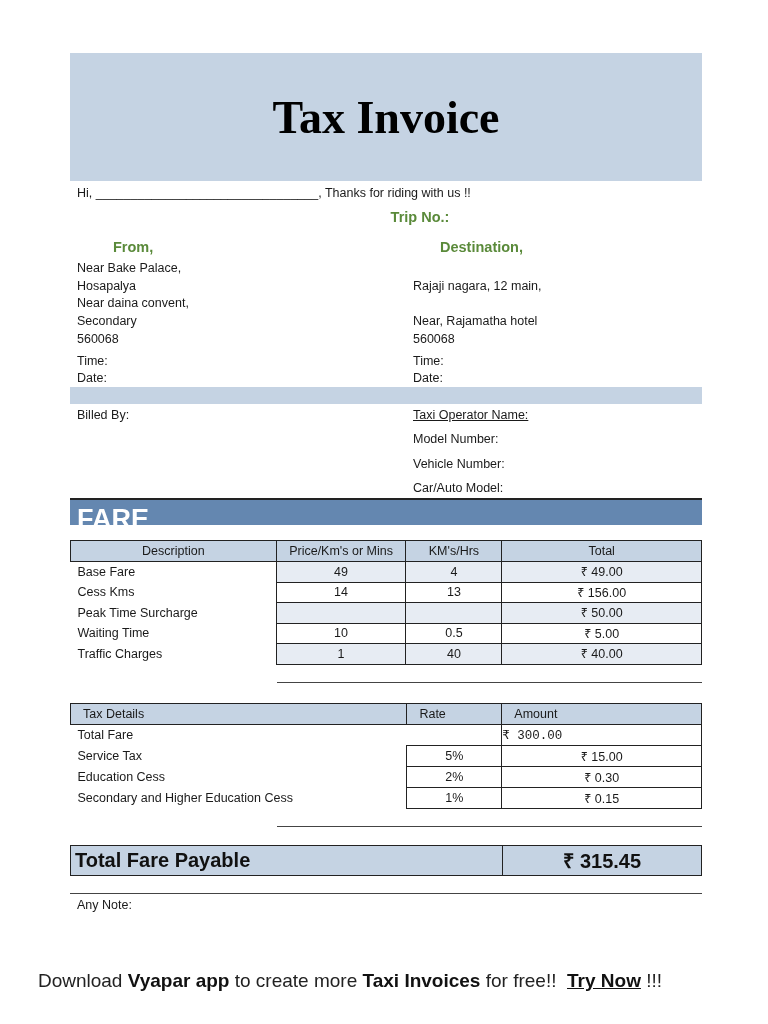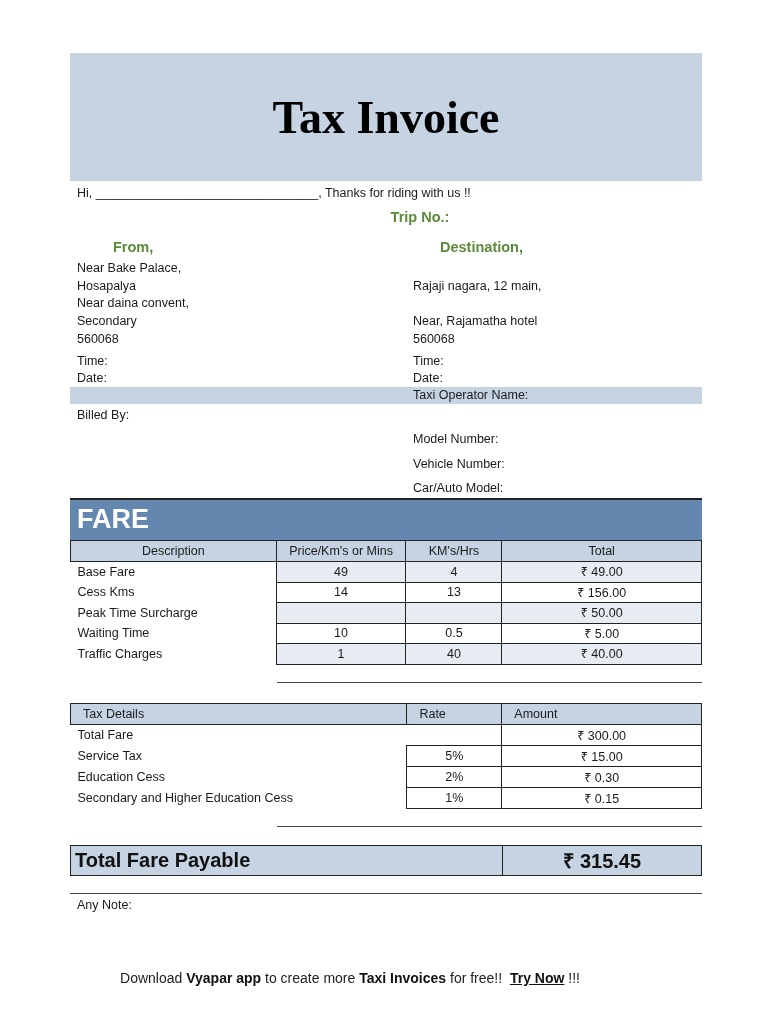--- a/index.html
+++ b/index.html
@@ -8,47 +8,47 @@
     .abs { position: absolute; }
     .cal { font-family: "Liberation Sans", sans-serif; font-size: 12.5px; color: #1a1a1a; }
 
     #title-band { left: 70px; top: 53px; width: 632px; height: 128px; background: #c5d3e3; display: flex; align-items: center; justify-content: center; }
     #title-band h1 { font-family: "Liberation Serif", serif; font-weight: bold; font-size: 46px; color: #000; }
 
     .green { color: #5a8a3a; font-weight: bold; font-size: 14.5px; margin-left: 36px; }
 
     .band-light { background: #c5d3e3; }
 
-    #fare-header { left: 70px; top: 498px; width: 632px; height: 42px; background: #6487b0; border-top: 2px solid #222; }
+    #fare-header { left: 70px; top: 498px; width: 632px; height: 27px; background: #6487b0; border-top: 2px solid #222; }
     #fare-header span { position: absolute; left: 7px; top: 4px; color: #fff; font-weight: bold; font-size: 27px; font-family: "Liberation Sans", sans-serif; }
 
     table { border-collapse: collapse; position: absolute; }
     td, th { font-family: "Liberation Sans", sans-serif; font-size: 12.5px; font-weight: normal; color: #1a1a1a; }
 
     #fare-table { left: 70px; top: 540px; width: 632px; }
     #fare-table th { background: #c5d3e3; height: 21px; border: 1.5px solid #222; text-align: center; }
     #fare-table td { height: 20.5px; text-align: center; }
     #fare-table td.desc { text-align: left; padding-left: 7px; border: none; }
     #fare-table td.cell { border: 1.5px solid #222; }
     #fare-table tr.shade td.cell { background: #e7ecf3; }
 
     .hline { height: 0; border-top: 1.5px solid #444; }
 
     #tax-table { left: 70px; top: 703px; width: 632px; }
     #tax-table th { background: #c5d3e3; height: 21px; border: 1.5px solid #222; text-align: left; padding-left: 12px; }
     #tax-table td { height: 21px; }
     #tax-table td.desc { text-align: left; padding-left: 7px; }
     #tax-table td.cell { border: 1.5px solid #222; text-align: center; }
-    #tax-table td.amount-only { border-left: 1.5px solid #222; border-right: 1.5px solid #222; text-align: center; }
+    #tax-table td.amount-only { border-left: 1.5px solid #222; border-right: 1.5px solid #222; text-align: left; font-family: Liberation Mono, monospace; }
 
     #total-bar { left: 70px; top: 845px; width: 632px; height: 31px; background: #c5d3e3; border: 1.5px solid #222; display: flex; }
     #total-bar .lbl { width: 432px; border-right: 1.5px solid #222; padding-left: 4px; font-weight: bold; font-size: 20px; display: flex; align-items: center; }
     #total-bar .val { flex: 1; display: flex; align-items: center; justify-content: center; font-weight: bold; font-size: 20px; }
 
-    #promo { left: 0; top: 970px; width: 700px; text-align: center; font-size: 14px; color: #222; }
+    #promo { left: 0; top: 970px; width: 700px; text-align: center; font-size: 19px; color: #222; }
     #promo b { color: #111; }
     #promo a { color: #111; font-weight: bold; text-decoration: underline; }
   </style>
 </head>
 <body>
 
 <div id="title-band" class="abs">
   <h1>Tax Invoice</h1>
 </div>
 
@@ -76,21 +76,21 @@
   <div style="height:17.6px;"></div>
   <div>Near, Rajamatha hotel</div>
   <div style="margin-top:1px;">560068</div>
 </div>
 <div class="abs cal" style="left:413px; top:354px;">Time:</div>
 <div class="abs cal" style="left:413px; top:371px;">Date:</div>
 
 <div class="abs band-light" style="left:70px; top:387px; width:632px; height:17px;"></div>
 
 <div class="abs cal" style="left:77px; top:408px;">Billed By:</div>
-<div class="abs cal" style="left:413px; top:388px;">Taxi Operator Name:</div>
+<div class="abs cal" style="left:413px; top:408px;text-decoration:underline;">Taxi Operator Name:</div>
 <div class="abs cal" style="left:413px; top:432px;">Model Number:</div>
 <div class="abs cal" style="left:413px; top:457px;">Vehicle Number:</div>
 <div class="abs cal" style="left:413px; top:481px;">Car/Auto Model:</div>
 
 <div id="fare-header" class="abs">
   <span>FARE</span>
 </div>
 
 <table id="fare-table">
   <colgroup>

